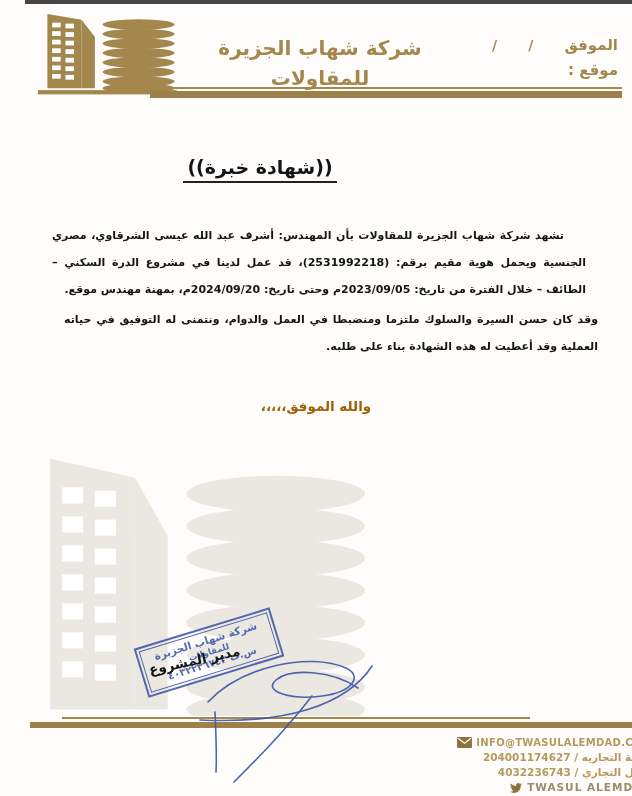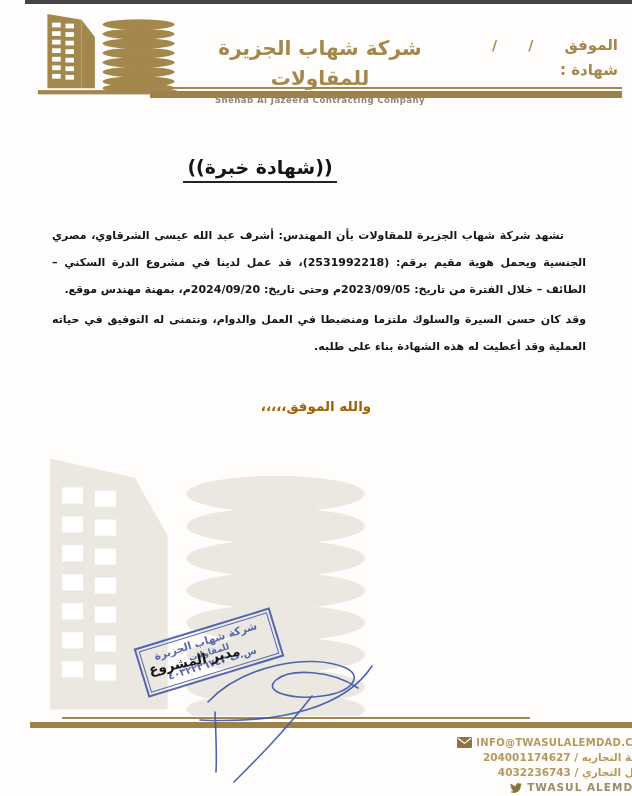--- a/index.html
+++ b/index.html
@@ -23,21 +23,21 @@
 
   
   .title-wrap{position:absolute;left:0;top:156px;width:520px;text-align:center;}
   .title-text{display:inline-block;direction:rtl;font-size:19px;font-weight:bold;color:#151515;
               border-bottom:2px solid #222;padding:0 4px 3px 4px;}
 
   
   .para{position:absolute;left:52px;width:534px;direction:rtl;text-align:justify;
         font-size:11px;font-weight:bold;color:#141414;line-height:27px;}
   .para1{top:222px;text-indent:22px;}
-  .para2{top:306px;}
+  .para2{top:306px;margin-left:12px;}
   .closing{position:absolute;left:0;top:398px;width:632px;text-align:center;direction:rtl;
            font-size:13.5px;font-weight:bold;color:#a16207;}
 
   
   .watermark-svg{position:absolute;left:22px;top:452px;width:376px;height:264px;color:#ebe8e1;z-index:0;}
 
   
   .stamp{position:absolute;left:138px;top:627px;width:142px;transform:rotate(-17deg);z-index:3;opacity:.88;}
   .stamp-outer{border:2px solid #4054a8;padding:2px;}
   .stamp-inner{border:1px solid #4054a8;text-align:center;color:#4054a8;direction:rtl;padding:2px 2px 3px 2px;}
@@ -100,31 +100,30 @@
           <ellipse cx="108" cy="80" rx="38" ry="5.2"></ellipse>
         </g>
       </g>
     </defs>
     <use href="#logo-bldgs"></use>
     <rect x="2" y="82" width="146" height="4.5" fill="currentColor"></rect>
   </svg>
 
   <div class="company-block">
     <div class="company-ar">شركة شهاب الجزيرة للمقاولات</div>
-    <div class="company-en">Shehab Al Jazeera Contracting Company</div>
   </div>
 
   <div class="ref-block">
     <div class="ref-row">
       <span>الموفق</span>
       <span class="slash">/</span>
       <span class="slash">/</span>
     </div>
     <div class="ref-row">
-      <span>شهادة :</span>
+      <span>موقع :</span>
     </div>
   </div>
 
   <div class="rule-top-thin"></div>
   <div class="rule-top-thick"></div>
 
   <svg class="watermark-svg" viewBox="0 0 160 82" preserveAspectRatio="none" aria-hidden="true">
     <use href="#logo-bldgs"></use>
   </svg>
 

